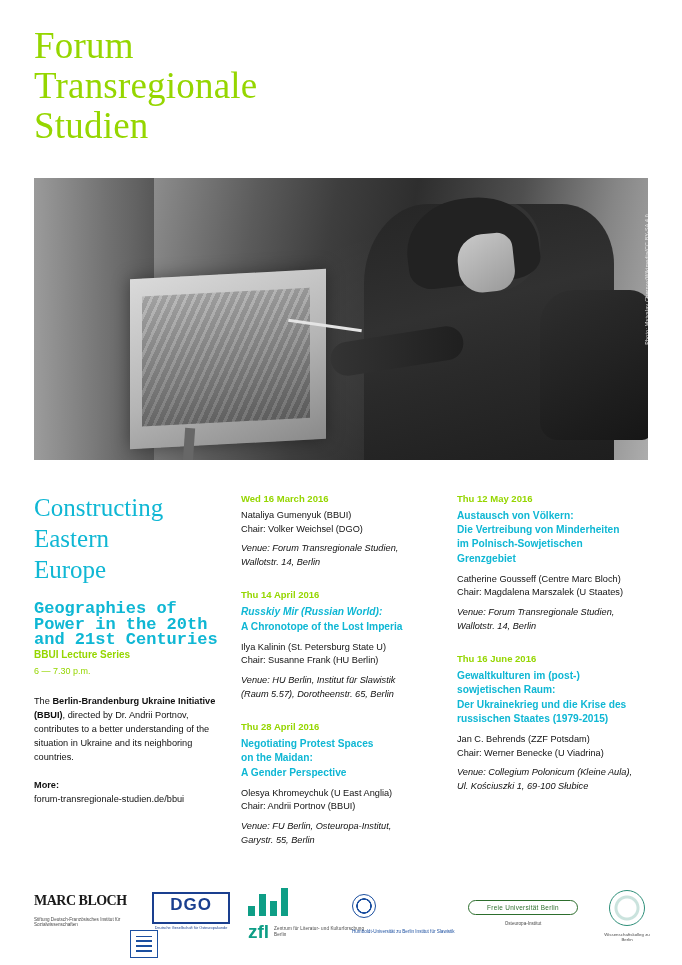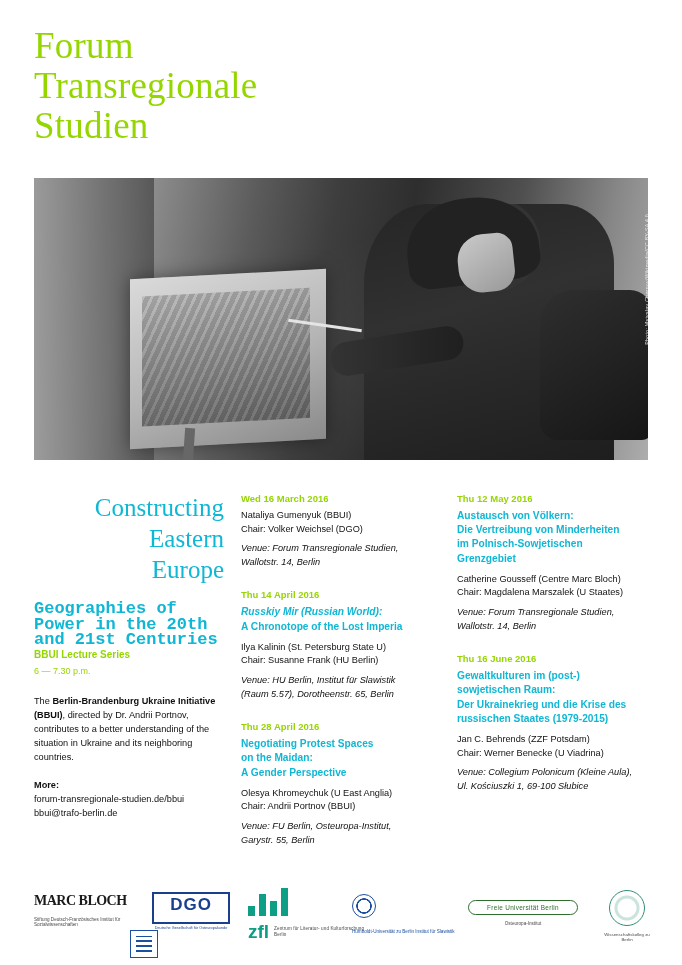--- a/index.html
+++ b/index.html
@@ -153,21 +153,20 @@
   .col-mid  { left: 241px; width: 190px; }
   .col-right{ left: 457px; width: 196px; }
 
   .title-blue {
     font-family: "Liberation Serif", serif;
     color: #0fb7d4;
     font-size: 25px;
     line-height: 31px;
     margin: 0 0 16px 0;
     font-weight: 400;
-    text-align: right;
   }
   .subtitle-blue {
     color: #0fb7d4;
     font-size: 17px;
     line-height: 15.5px;
     font-weight: bold;
     font-family: Liberation Mono, monospace;
   }
   .series-green {
     color: #95d600;
@@ -376,21 +375,20 @@
     <div class="subtitle-blue">
       <div>Geographies of</div>
       <div>Power in the 20th</div>
       <div>and 21st Centuries</div>
     </div>
     <div class="series-green">BBUI Lecture Series</div>
     <div class="series-time">6 — 7.30 p.m.</div>
     <div class="body-text"><span>The </span><b>Berlin-Brandenburg Ukraine Initiative (BBUI)</b><span>, directed by Dr. Andrii Portnov, contributes to a better understanding of the situation in Ukraine and its neighboring countries.</span></div>
     <div class="more-label">More:</div>
     <div class="more-line">forum-transregionale-studien.de/bbui</div>
-    <div class="more-line">bbui@trafo-berlin.de</div>
   </div>
 
   <div class="col col-mid">
 
     <div class="event">
       <div class="event-date">Wed 16 March 2016</div>
       <div class="event-people">
         <div>Nataliya Gumenyuk (BBUI)</div>
         <div>Chair: Volker Weichsel (DGO)</div>
       </div>

